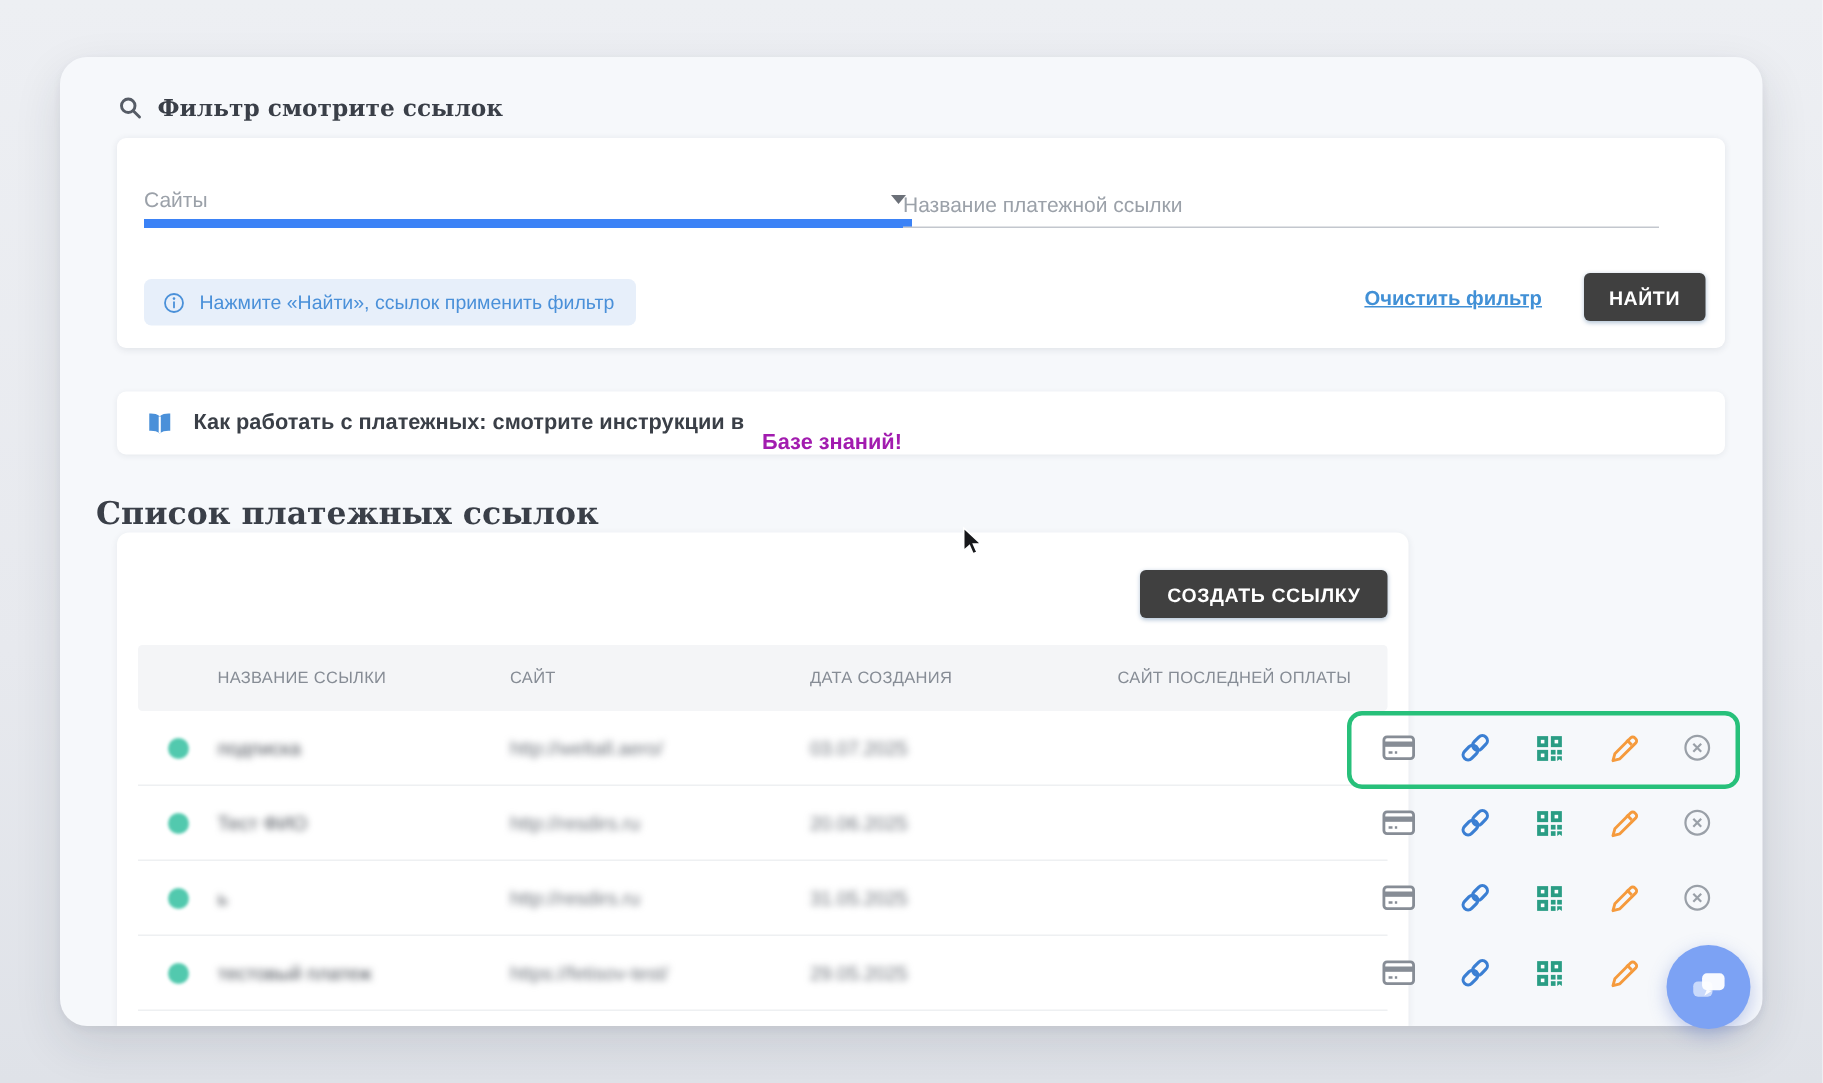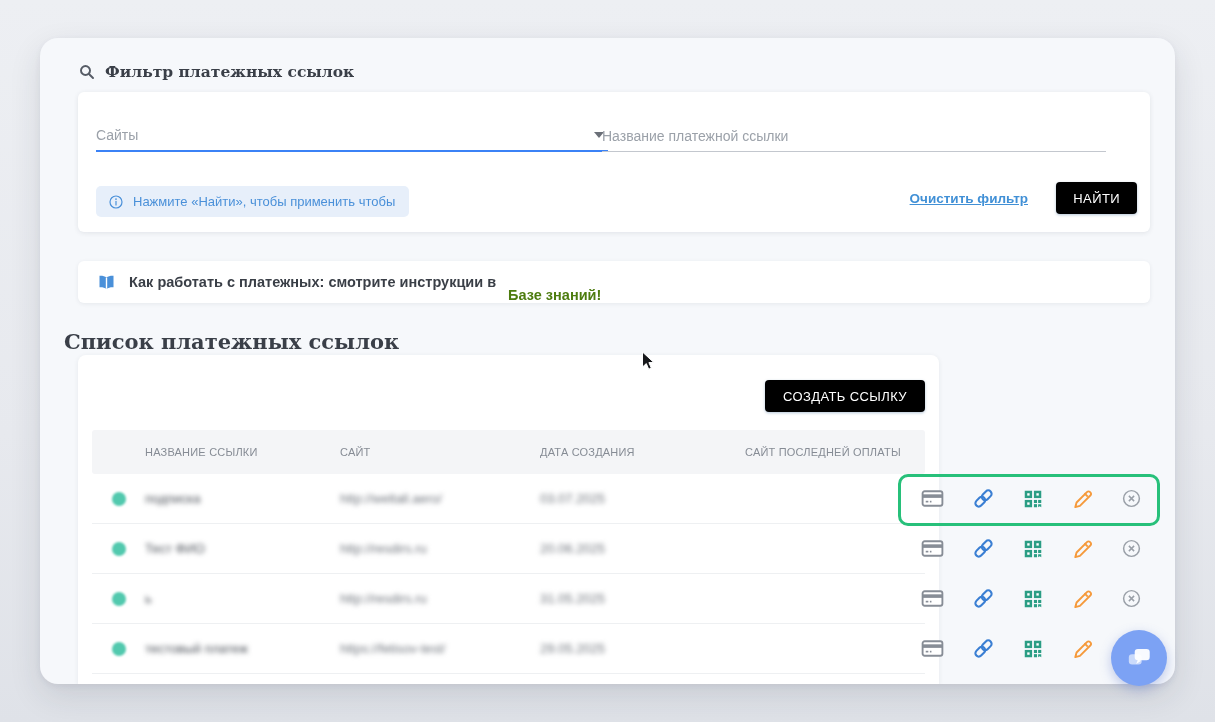--- a/index.html
+++ b/index.html
@@ -23,21 +23,21 @@
     display:flex; align-items:center; gap:9px;
     font-family:"DejaVu Serif", serif; font-weight:700; font-size:15.5px; color:#3a3f48;
   }
   .filter-card {
     position:absolute; left:38px; top:54px; width:1072px; height:140px;
     background:#fff; border-radius:6px;
     box-shadow:0 1px 5px rgba(40,50,70,.10);
   }
   .field-sites {
     position:absolute; left:18px; top:28px; width:512px; height:32px;
-    border-bottom:2px solid #3b82f6; cursor:pointer;
+    border-bottom:6px solid #3b82f6; cursor:pointer;
     display:flex; align-items:center; justify-content:space-between;
     font-size:14px; color:#9ba1a9;
   }
   .caret {
     width:0; height:0; border-left:5px solid transparent; border-right:5px solid transparent;
     border-top:6px solid #6b7078; margin-right:4px;
   }
   .field-name {
     position:absolute; left:524px; top:28px; width:504px; height:32px;
     border:none; border-bottom:1px solid #c3c7ce; background:transparent; outline:none;
@@ -48,34 +48,34 @@
     position:absolute; left:18px; top:94px; height:31px; padding:0 14px 0 12px;
     background:#e7effa; border-radius:5px;
     display:flex; align-items:center; gap:9px;
     font-size:13px; color:#4a90d9;
   }
   .clear-link {
     position:absolute; right:122px; top:99px;
     font-size:13.5px; font-weight:700; color:#4190d6; cursor:pointer;text-decoration:underline;
   }
   .btn-blue {
-    background:#000000; color:#fff; border:none; border-radius:4px;
-    font-family:"Liberation Sans", sans-serif; font-weight:400; font-size:13px;
+    background:#404040; color:#fff; border:none; border-radius:4px;
+    font-family:"Liberation Sans", sans-serif; font-weight:700; font-size:13px;
     letter-spacing:.4px; cursor:pointer;
     box-shadow:0 1px 3px rgba(40,90,140,.35);
   }
   .find-btn { position:absolute; right:13px; top:90px; height:32px; padding:0 17px; }
   
   .help-bar {
     position:absolute; left:38px; top:223px; width:1072px; height:42px;
     background:#fff; border-radius:6px; box-shadow:0 1px 4px rgba(40,50,70,.08);
     display:flex; align-items:center; gap:12px; padding-left:18px;
     font-size:14.5px; font-weight:700; color:#3a3f47;
   }
-  .help-link { color:#4d7c0f; cursor:pointer;margin-top:26px; }
+  .help-link { color:#a21caf; cursor:pointer;margin-top:26px; }
   
   .list-title {
     position:absolute; left:24px; top:291px;
     font-family:"DejaVu Serif", serif; font-weight:700; font-size:21px; color:#3a3f48;
   }
   .table-card {
     position:absolute; left:38px; top:317px; width:861px; height:329px;
     background:#fff; border-radius:8px 8px 0 0;
     box-shadow:0 1px 5px rgba(40,50,70,.08);
   }
@@ -119,38 +119,38 @@
 
 <div class="outer-card">
 
   <div class="filter-title">
     <span style="display:flex">
       <svg width="18" height="18" viewBox="0 0 24 24">
           <circle cx="10" cy="10" r="6" fill="none" stroke="#565c66" stroke-width="2.6"></circle>
           <line x1="14.6" y1="14.6" x2="20" y2="20" stroke="#565c66" stroke-width="2.6" stroke-linecap="round"></line>
         </svg>
     </span>
-    <span>Фильтр платежных ссылок</span>
+    <span>Фильтр смотрите ссылок</span>
   </div>
 
   <div class="filter-card">
     <div class="field-sites">
       <span>Сайты</span>
       <span class="caret"></span>
     </div>
     <input class="field-name" placeholder="Название платежной ссылки" style="">
     <div class="hint-chip">
       <span style="display:flex">
         <svg width="16" height="16" viewBox="0 0 24 24">
             <circle cx="12" cy="12" r="9" fill="none" stroke="#4a90d9" stroke-width="1.8"></circle>
             <circle cx="12" cy="7.6" r="1.3" fill="#4a90d9"></circle>
             <rect x="11.1" y="10.3" width="1.8" height="7" rx=".9" fill="#4a90d9"></rect>
           </svg>
       </span>
-      <span>Нажмите «Найти», чтобы применить чтобы</span>
+      <span>Нажмите «Найти», ссылок применить фильтр</span>
     </div>
     <span class="clear-link">Очистить фильтр</span>
     <button class="btn-blue find-btn">НАЙТИ</button>
   </div>
 
   <div class="help-bar">
     <span style="display:flex">
       <svg width="21" height="21" viewBox="0 0 24 24">
           <path d="M12 6.2C10 4.5 7 4 4 4.2v13.2c3-.2 6 .3 8 2 2-1.7 5-2.2 8-2V4.2c-3-.2-6 .3-8 2z" fill="#4a90d9"></path>
           <line x1="12" y1="6.4" x2="12" y2="19.2" stroke="#fff" stroke-width="1.6"></line>

